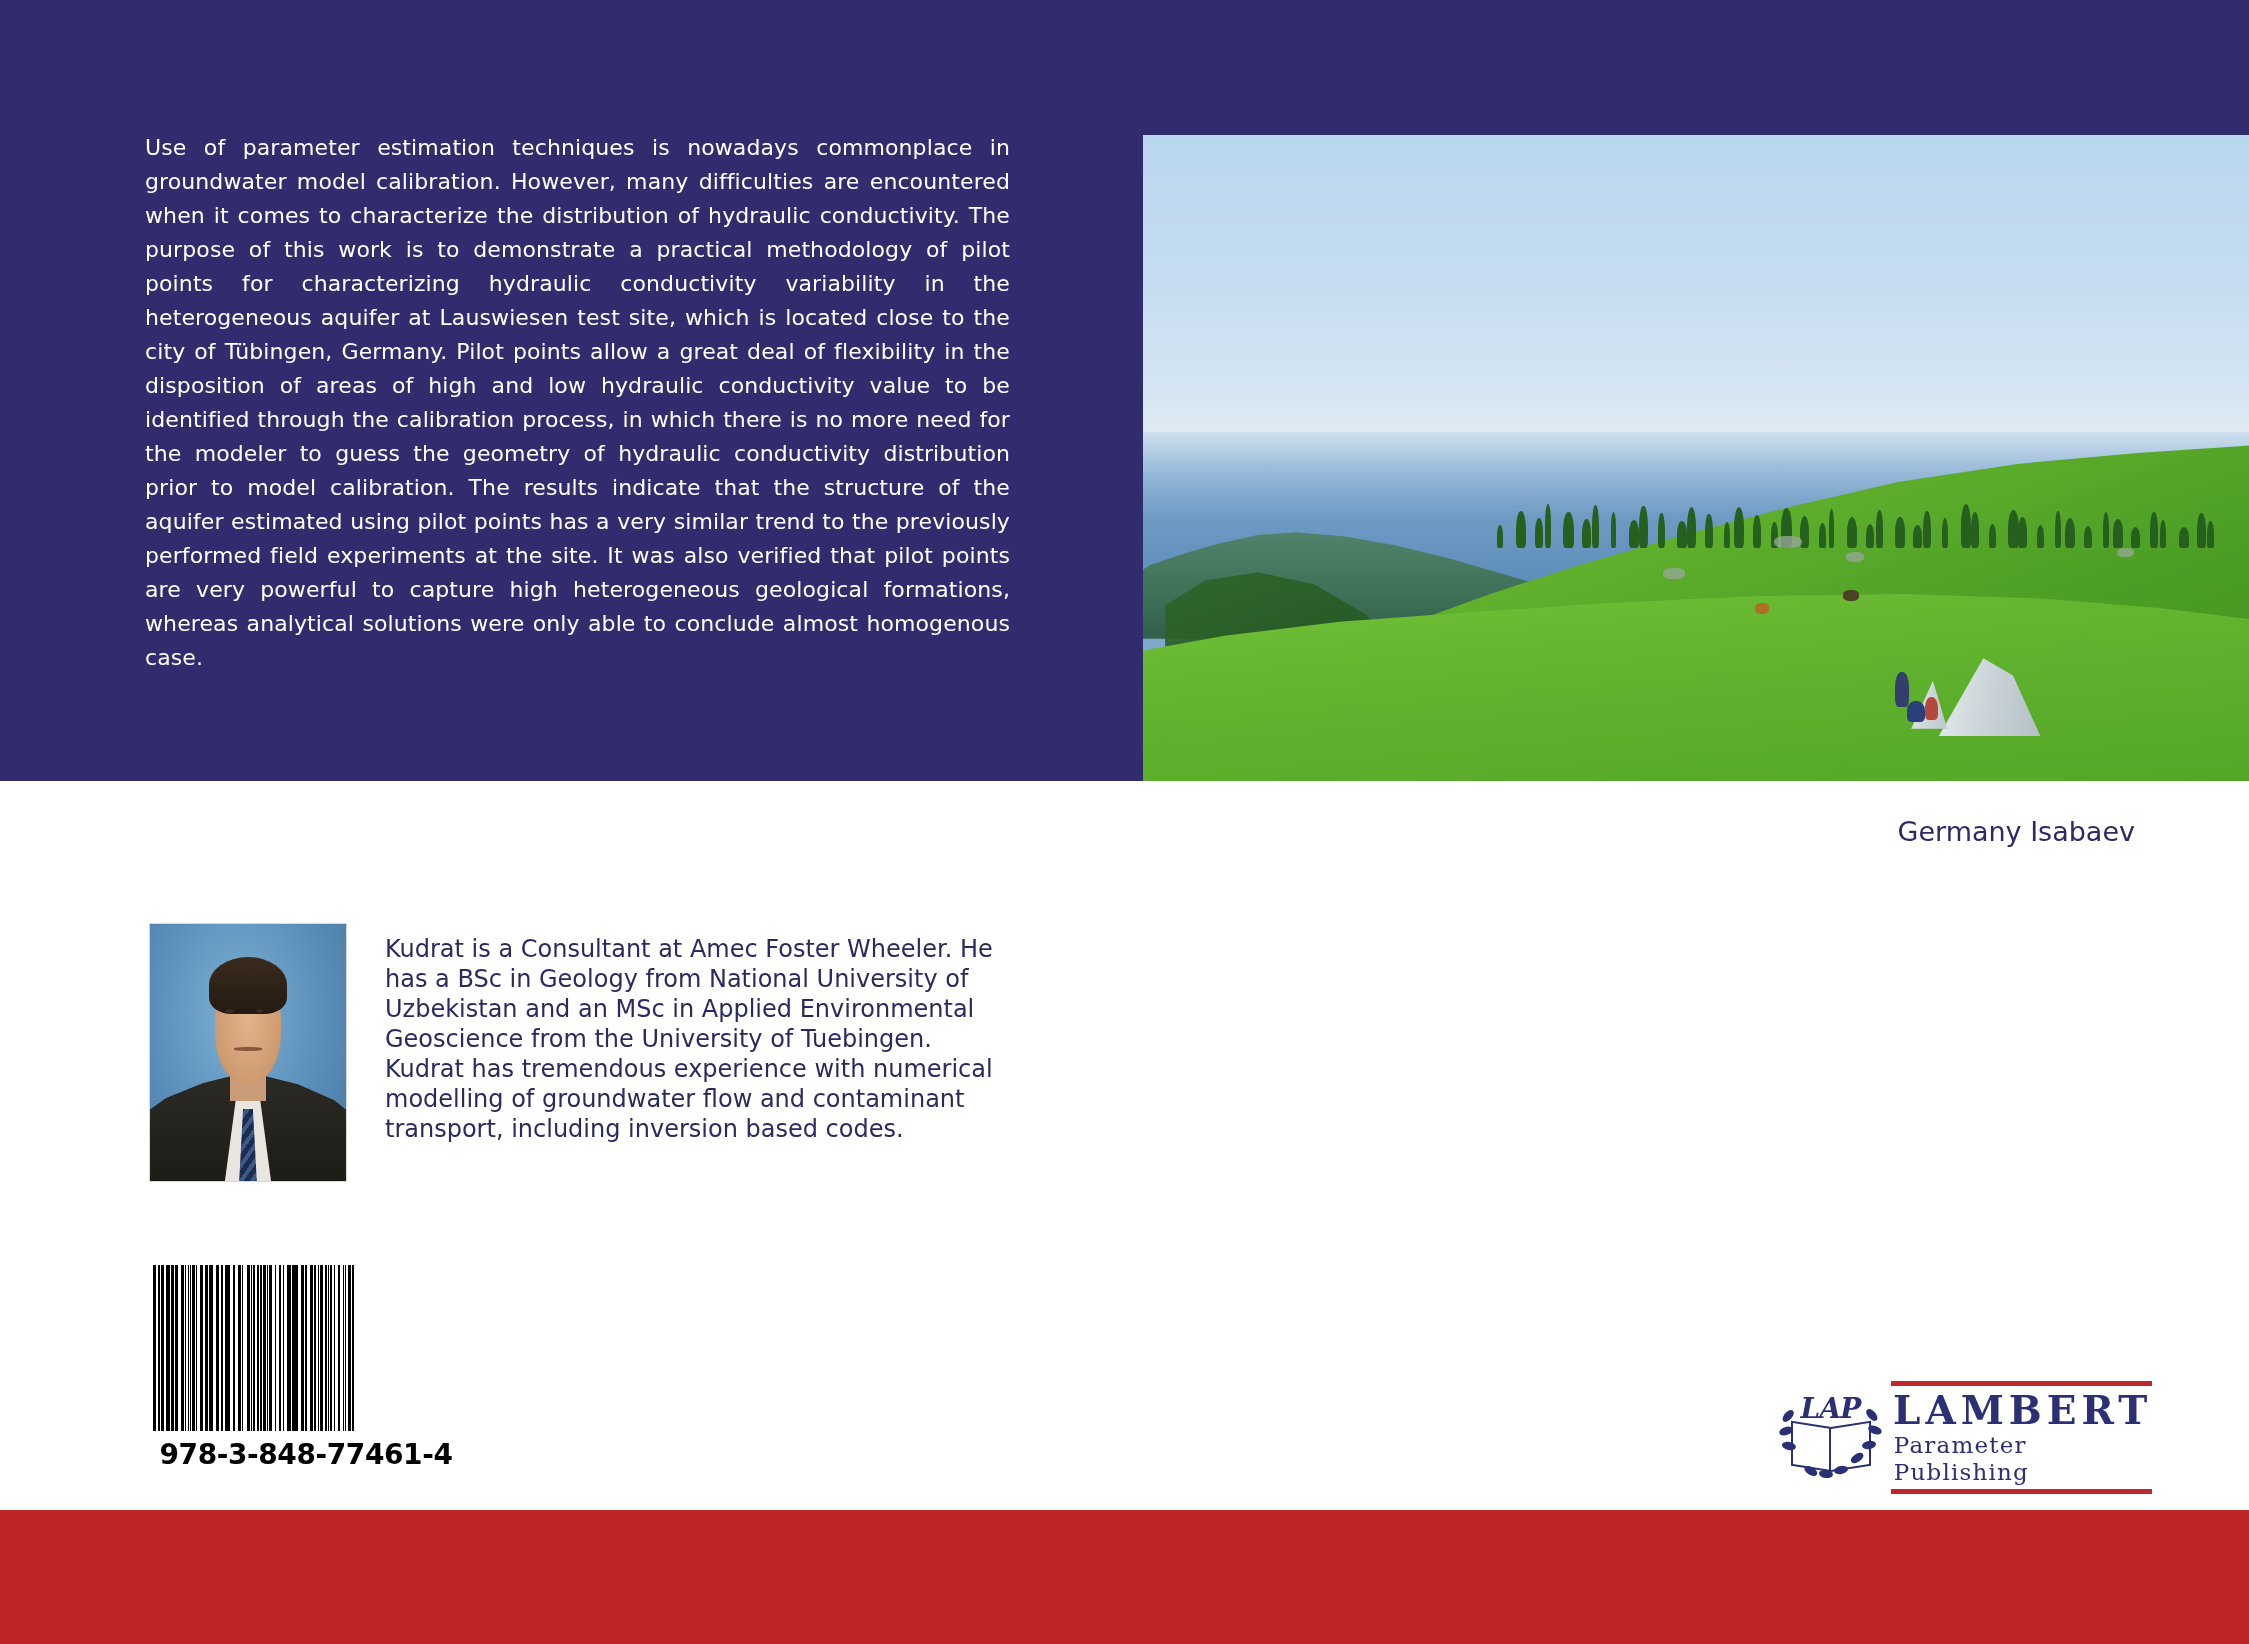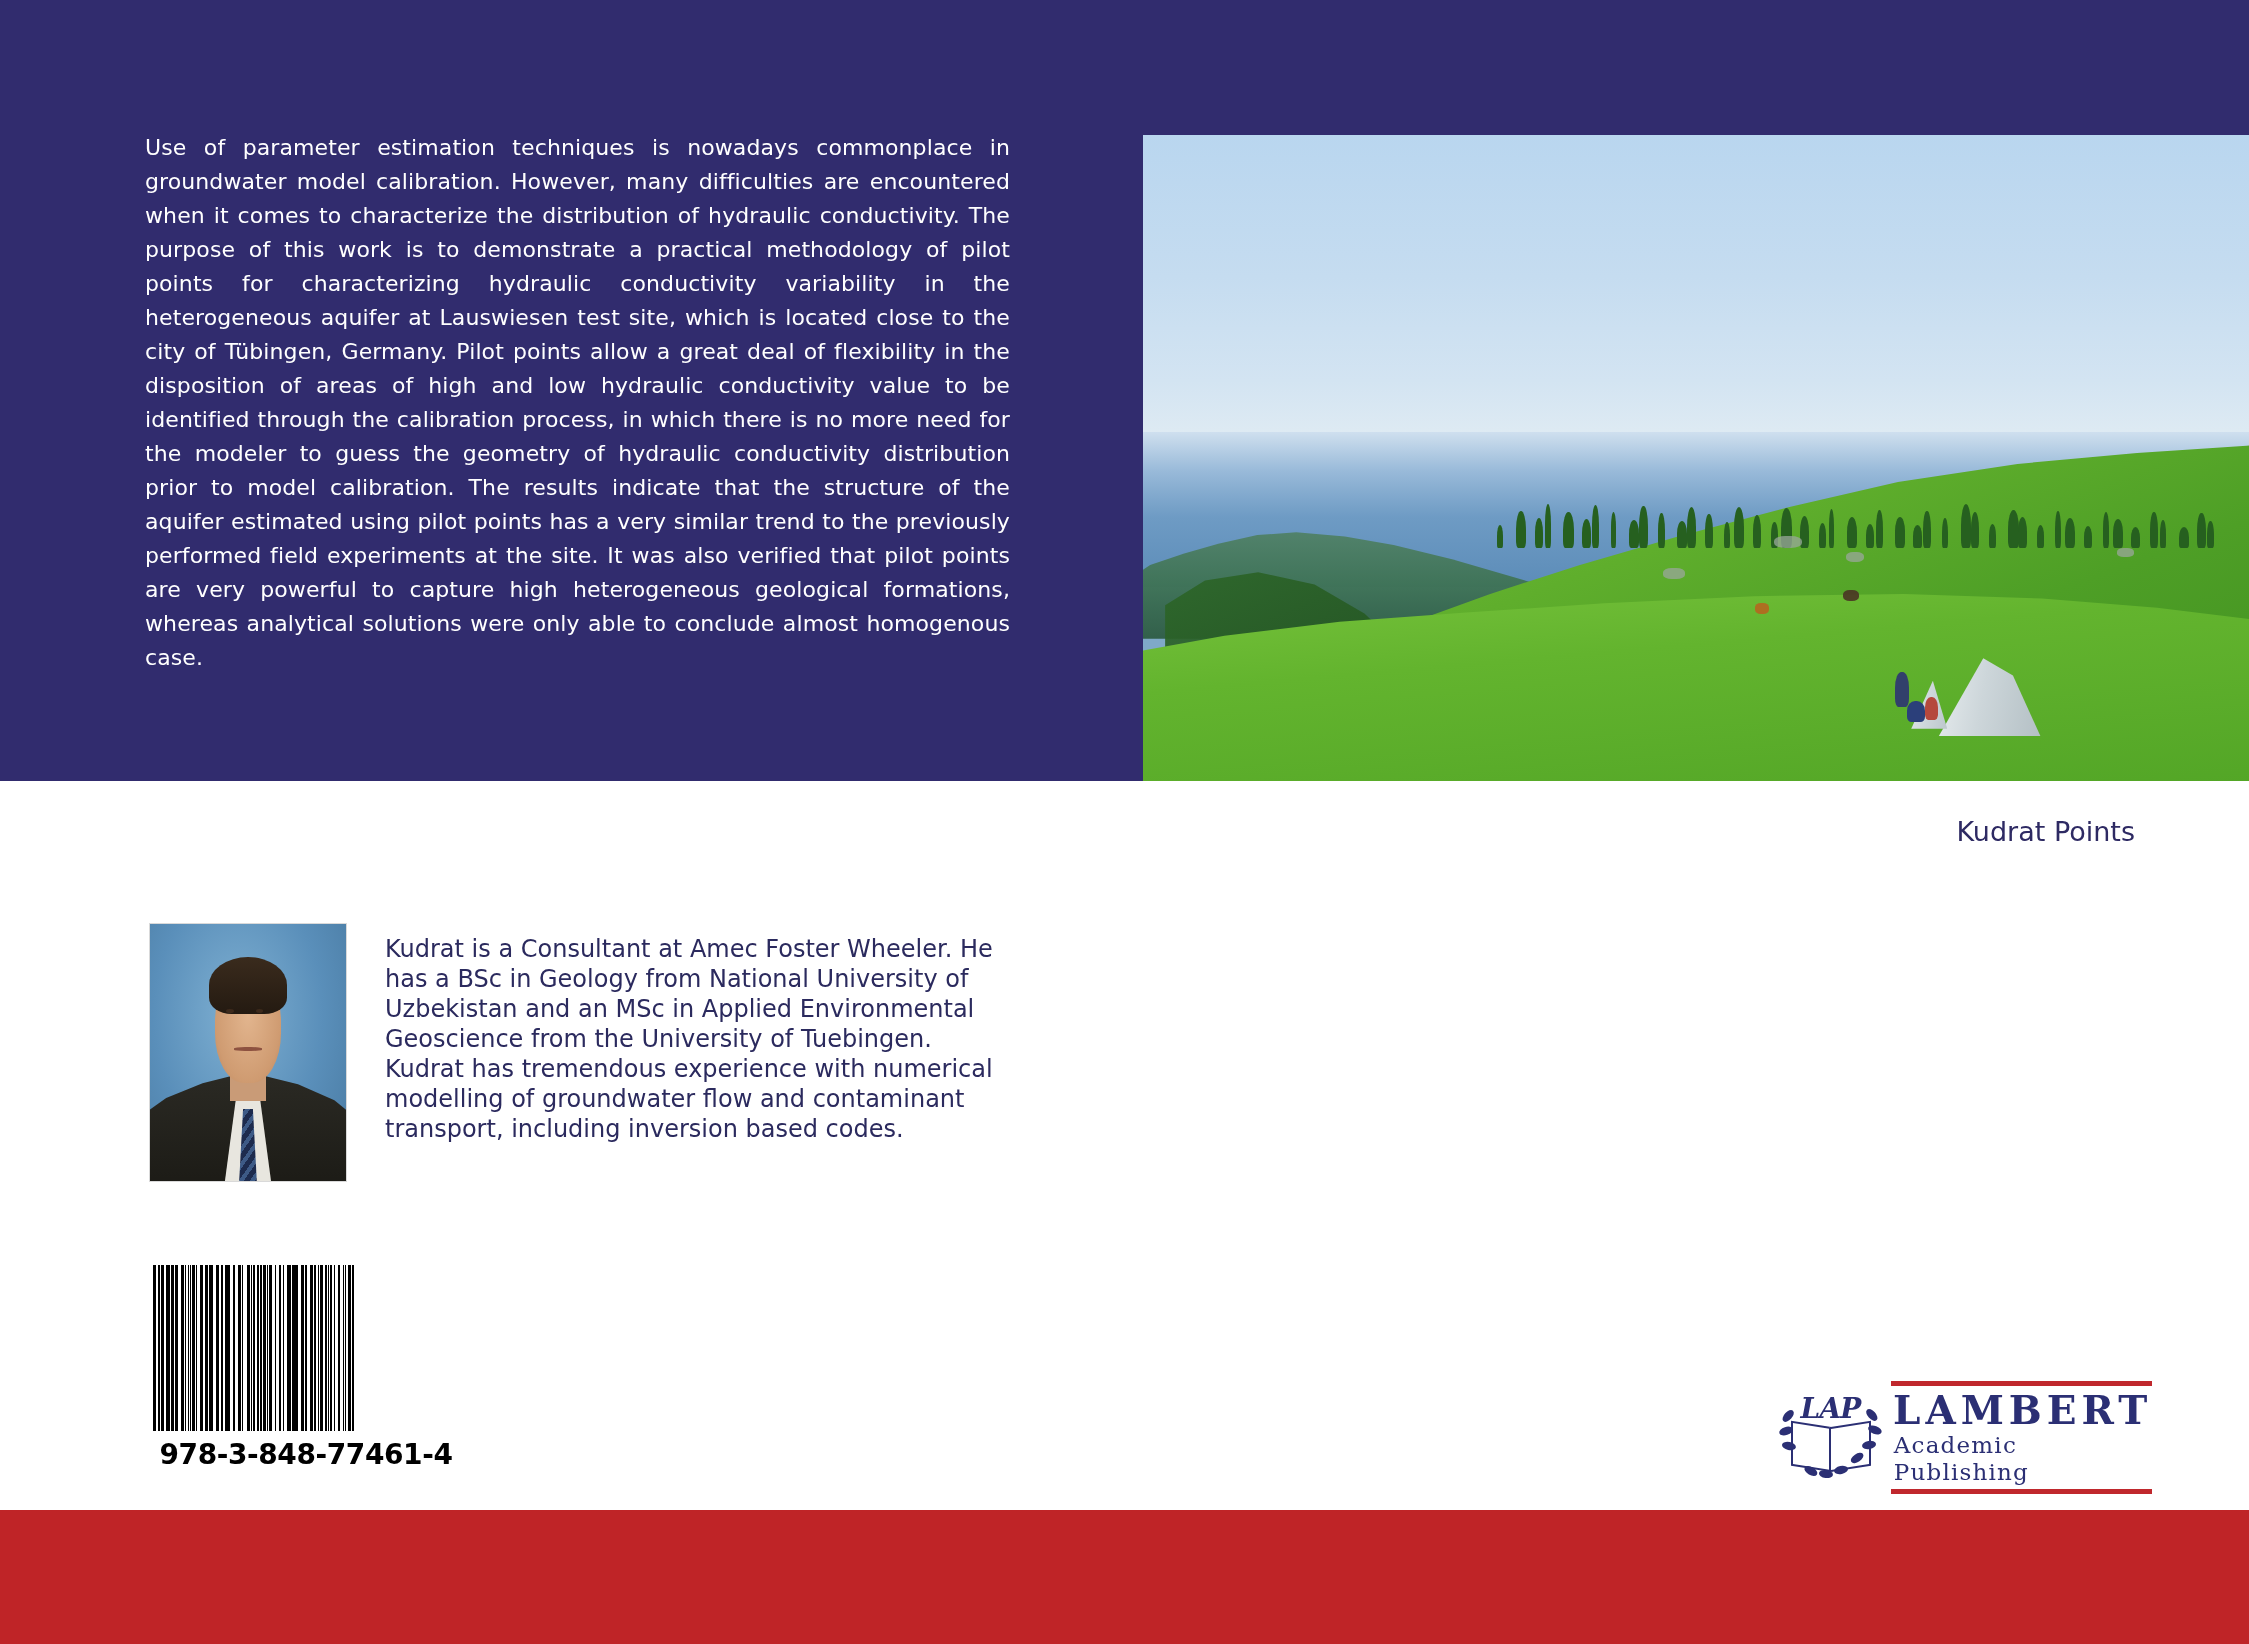--- a/index.html
+++ b/index.html
@@ -486,21 +486,21 @@
     <div class="cow" style="left:55.3%;top:72.4%;width:14px;height:10.8px;"></div>
     <div class="cow dark" style="left:63.2%;top:70.4%;width:16.6px;height:10.8px;"></div>
     <div class="rock" style="left:47%;top:67%;width:21.5px;height:10.8px;"></div>
     <div class="rock" style="left:57%;top:62%;width:28px;height:12.4px;"></div>
     <div class="rock" style="left:63.5%;top:64.5%;width:18px;height:10px;"></div>
     <div class="rock" style="left:88%;top:64%;width:16.6px;height:9px;"></div>
   </div>
 
   <div class="lower"></div>
 
-  <div class="author-name">Kudrat Points</div>
+  <div class="author-name">Germany Isabaev</div>
 
 
   <div class="author-photo">
     <div class="ph-bg"></div>
     <div class="ph-suit"></div>
     <div class="ph-shirt"></div>
     <div class="ph-tie"></div>
     <div class="ph-neck"></div>
     <div class="ph-face"></div>
     <div class="ph-hair"></div>
@@ -635,21 +635,21 @@
       <div class="laurel" style="left:89px;top:35px;transform:rotate(20deg);"></div>
       <div class="laurel" style="left:83px;top:50px;transform:rotate(-10deg);"></div>
       <div class="laurel" style="left:71px;top:63px;transform:rotate(-34deg);"></div>
       <div class="laurel" style="left:55px;top:75px;transform:rotate(-12deg);"></div>
       <div class="laurel" style="left:40px;top:79px;transform:rotate(8deg);"></div>
       <div class="laurel" style="left:25px;top:76px;transform:rotate(30deg);"></div>
     </div>
     <div class="logo-text">
       <div class="rule"></div>
       <div class="lambert">LAMBERT</div>
-      <div class="acadpub">Academic Publishing</div>
+      <div class="acadpub">Parameter Publishing</div>
       <div class="rule"></div>
     </div>
   </div>
 
   <div class="red-band"></div>
 
 </div>
 
 
 </body></html>

